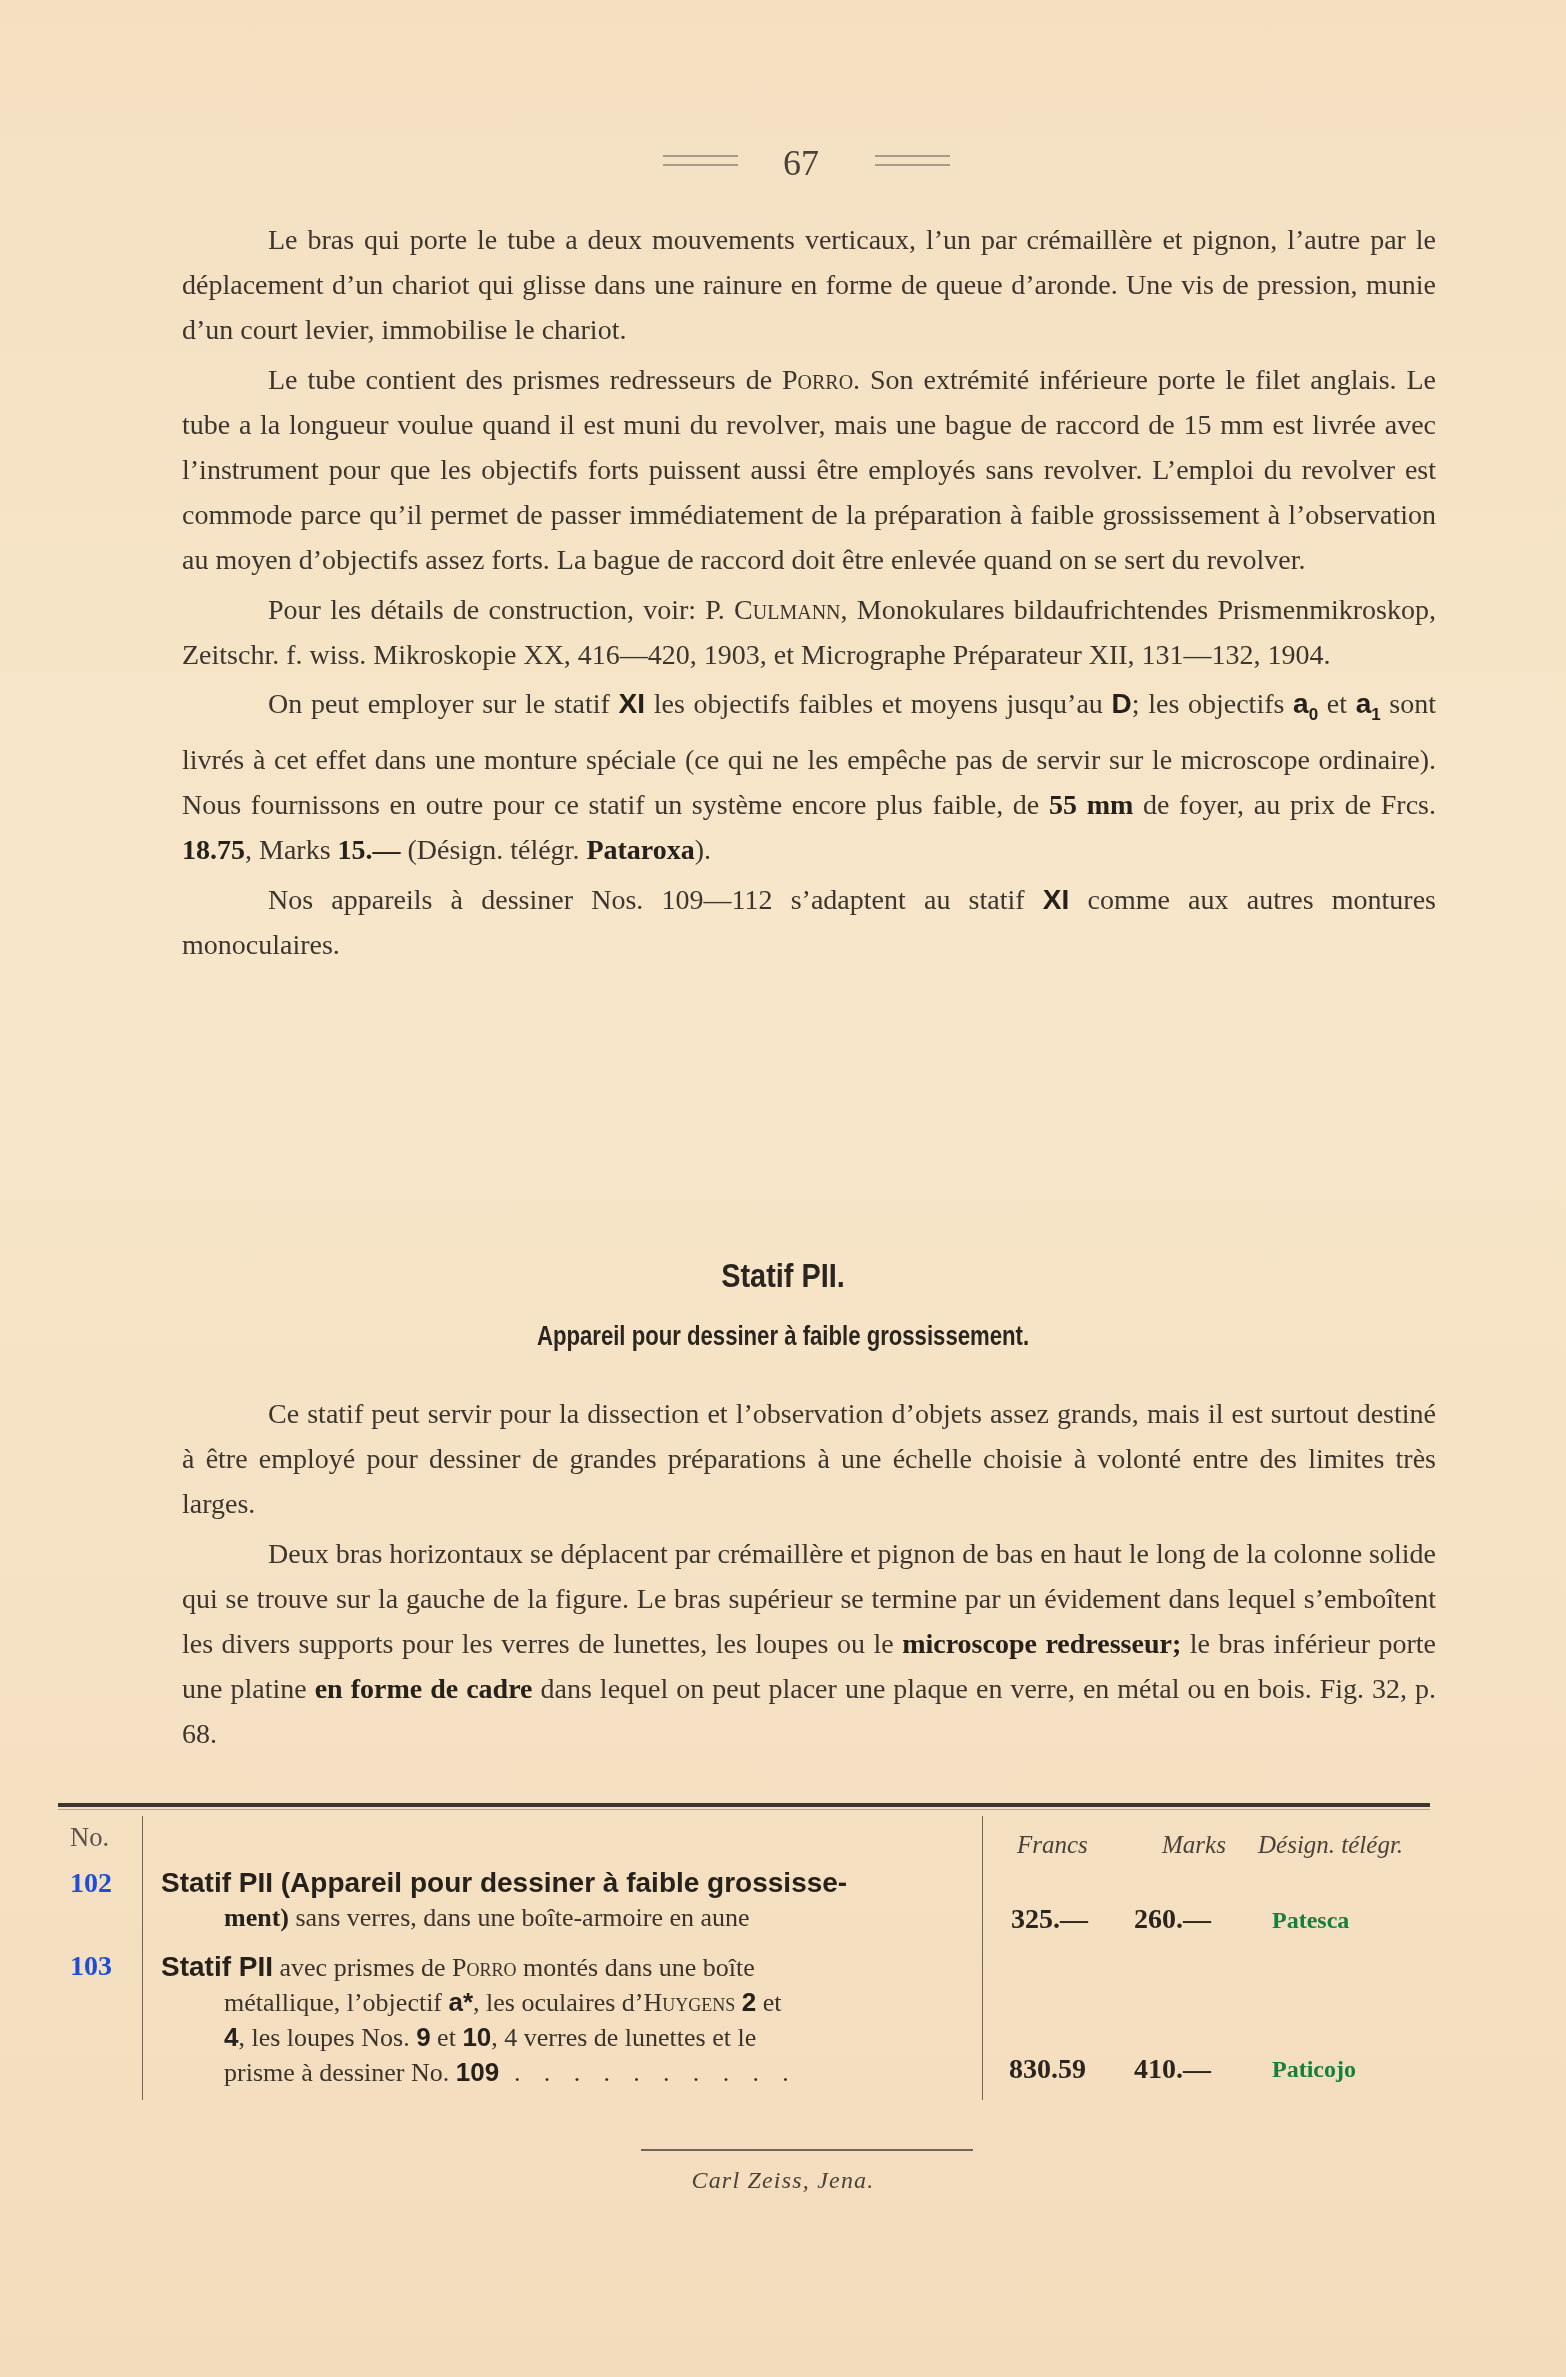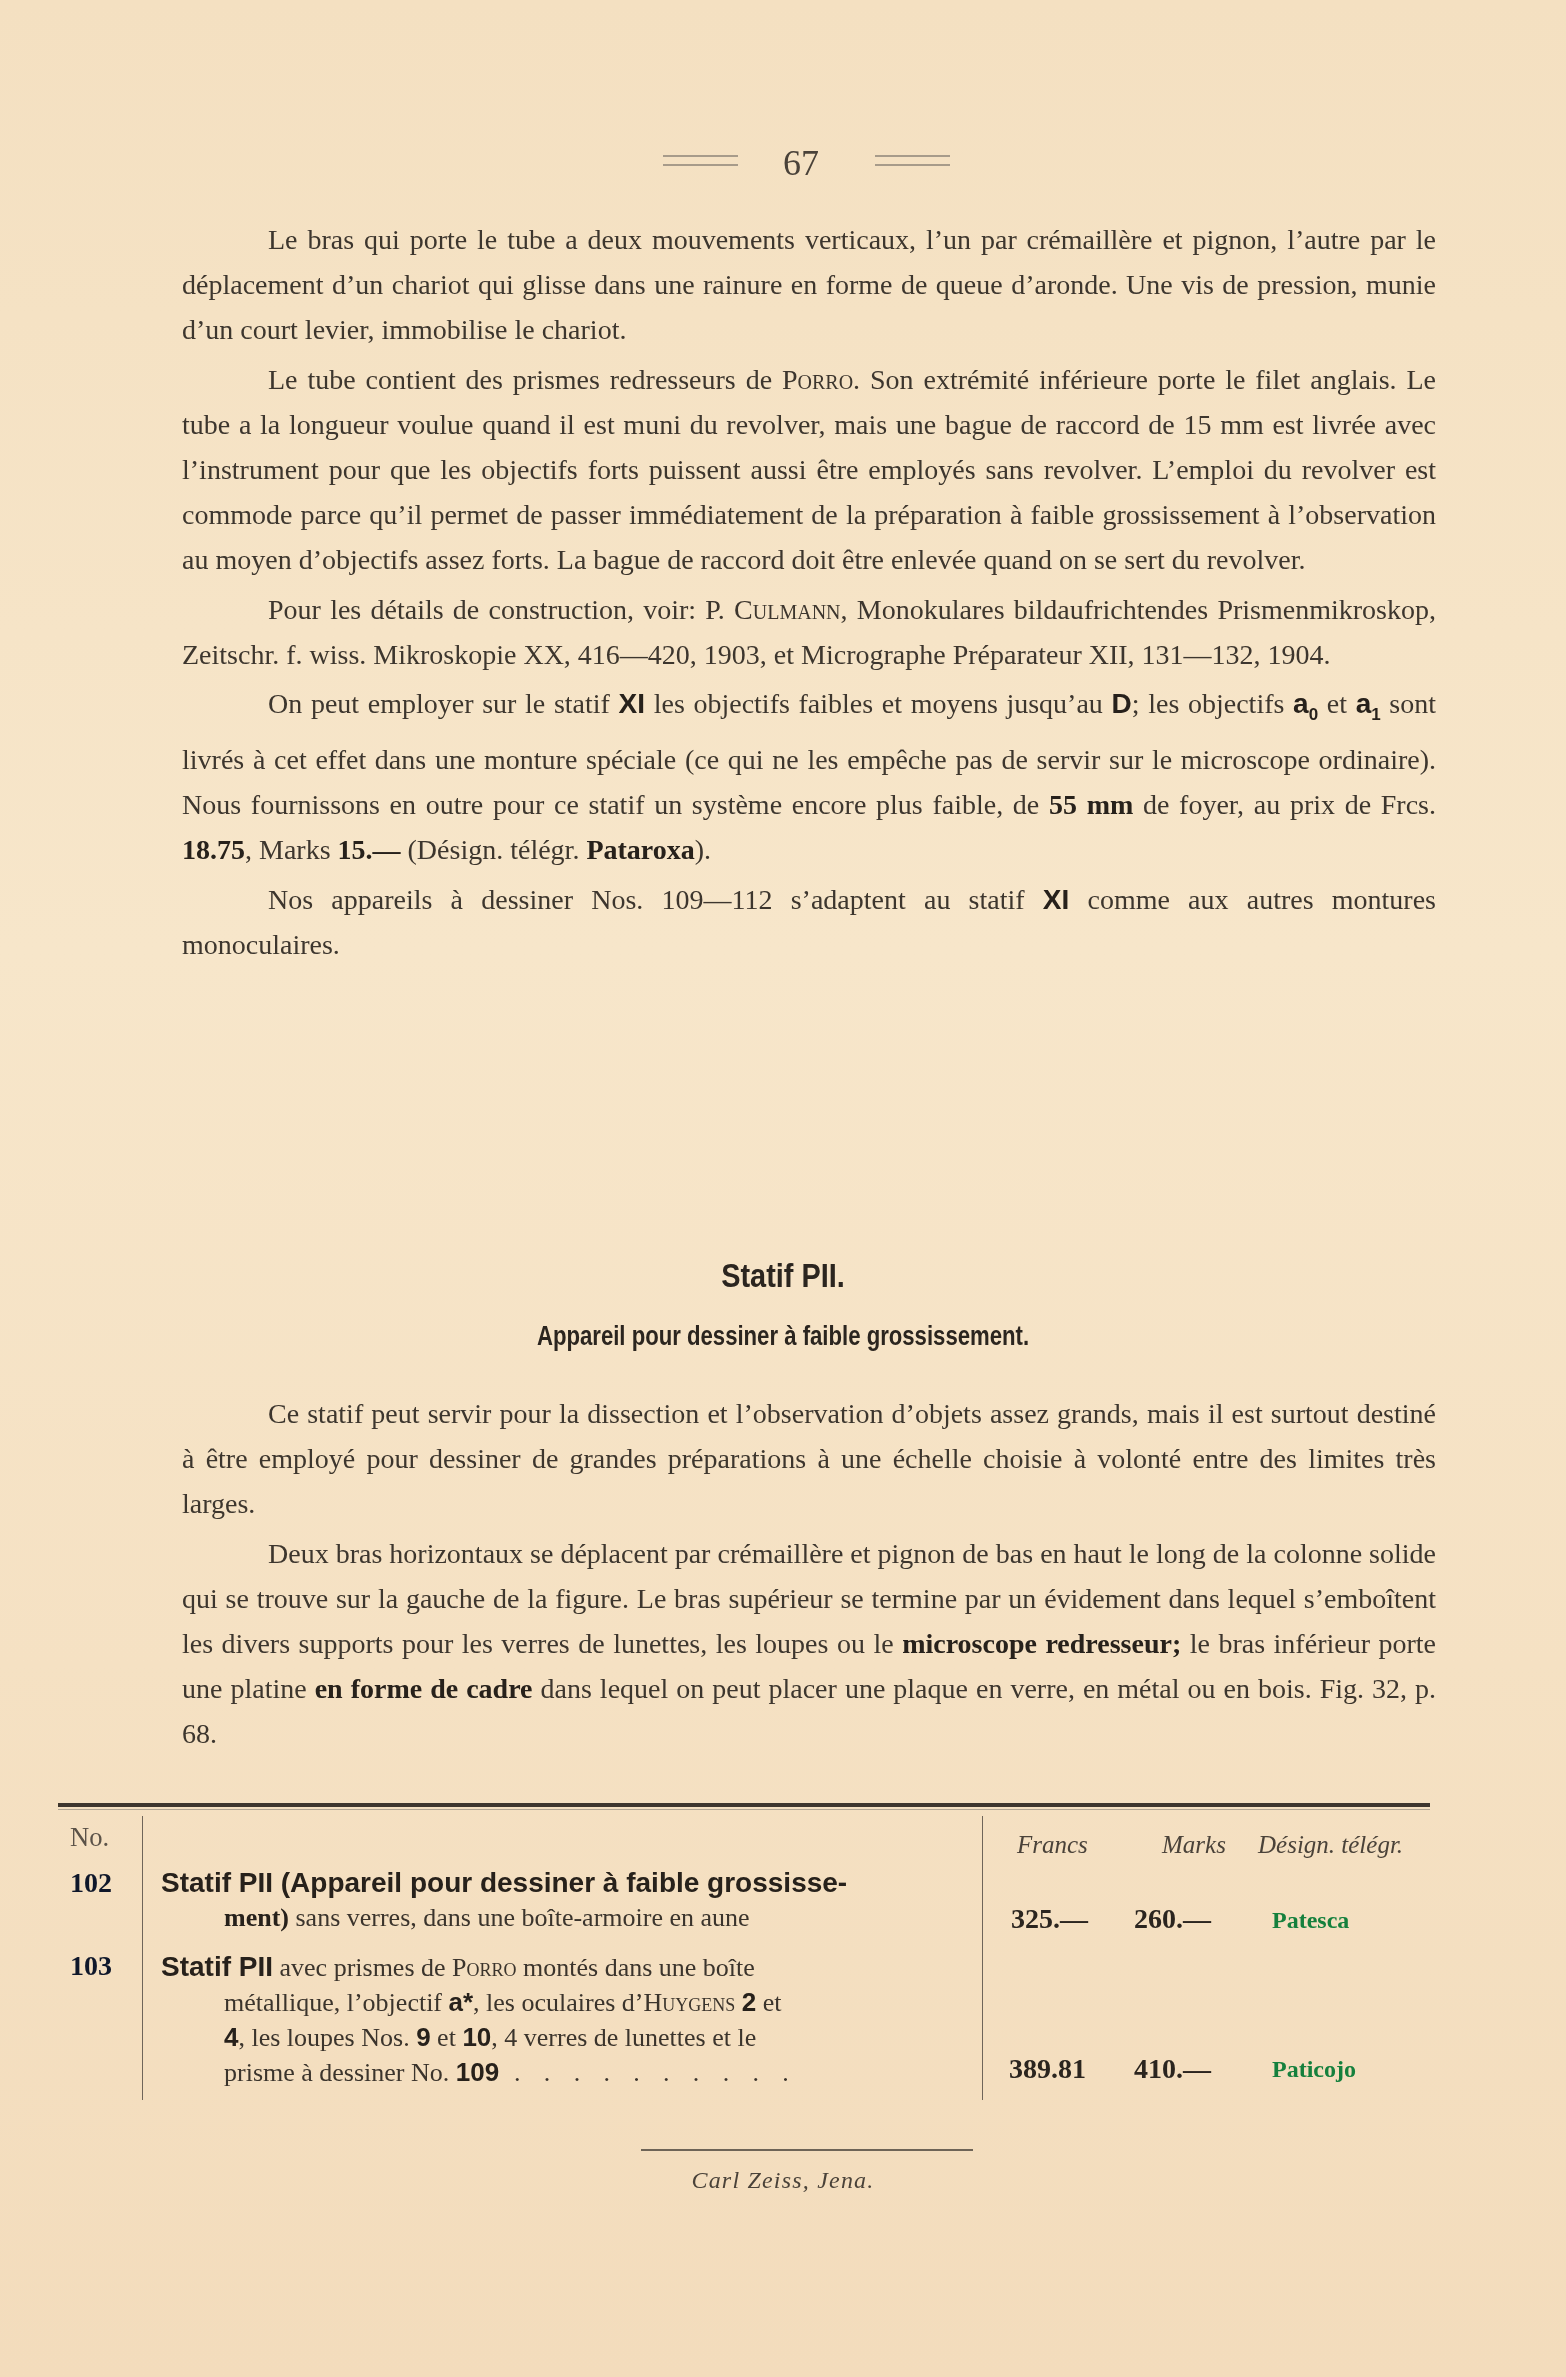--- a/index.html
+++ b/index.html
@@ -36,21 +36,21 @@
                    color:#2b251f; }
   #statif-title { top:1256px; font-size:34px; transform:scaleX(0.85); }
   #statif-subtitle { top:1321px; font-size:27px; transform:scaleX(0.82); }
 
   
   .table-rule { position:absolute; left:58px; width:1372px; top:1803px; height:3.6px;
                 background:#3e362d; }
   .table-rule2 { position:absolute; left:58px; width:1372px; top:1809px; height:1.2px; background:#b1a593; }
   .vline { position:absolute; width:1.2px; background:#6f655a; }
   .col-no { position:absolute; left:70px; font-size:26.6px; color:#5b5248; }
-  .no-num { position:absolute; left:70px; font-size:28px; font-weight:bold; color:#0f172a; }
+  .no-num { position:absolute; left:70px; font-size:28px; font-weight:bold; color:#1d4ed8; }
   .desc { position:absolute; left:161px; width:803px; font-size:26px; line-height:34px; text-align:justify; }
   .desc .first { font-family:"Liberation Sans","DejaVu Sans",sans-serif; font-weight:bold; font-size:28px; color:#27211b; }
   .desc .cont { padding-left:63px; }
   .hdr-it { position:absolute; top:1831px; font-style:italic; font-size:25px; color:#4a4239; }
   .price { position:absolute; font-size:28px; font-weight:bold; color:#2b251f; }
   .teleg { position:absolute; font-size:24px; font-weight:bold; color:#15803d; }
   .dots { letter-spacing:8.4px; }
 
   .footer-rule { position:absolute; left:641px; width:332px; top:2149px; height:2.4px; background:#6e6457; }
   .footer { position:absolute; top:2167px; left:0; width:1566px; text-align:center;
@@ -106,21 +106,21 @@
     </div>
 
     <div>
       <div class="no-num" style="top:1950px;">103</div>
       <div class="desc" style="top:1950px;">
         <div><span class="first">Statif PII</span><span> avec prismes de </span><span class="sc">Porro</span><span> montés dans une boîte</span></div>
         <div class="cont"><span>métallique, l’objectif </span><span class="b">a*</span><span>, les oculaires d’</span><span class="sc">Huygens</span><span> </span><span class="b">2</span><span> et</span></div>
         <div class="cont"><span class="b">4</span><span>, les loupes Nos. </span><span class="b">9</span><span> et </span><span class="b">10</span><span>, 4 verres de lunettes et le</span></div>
         <div class="cont"><span>prisme à dessiner No. </span><span class="b">109</span><span class="dots"> . . . . . . . . . .</span></div>
       </div>
-      <div class="price" style="left:1009px;top:2053px;">389.81</div>
+      <div class="price" style="left:1009px;top:2053px;">830.59</div>
       <div class="price" style="left:1134px;top:2053px;">410.—</div>
       <div class="teleg" style="left:1272px;top:2056px;">Paticojo</div>
     </div>
   </div>
 
   <div class="footer-rule"></div>
   <div class="footer">Carl Zeiss, Jena.</div>
 </div>
 
 

